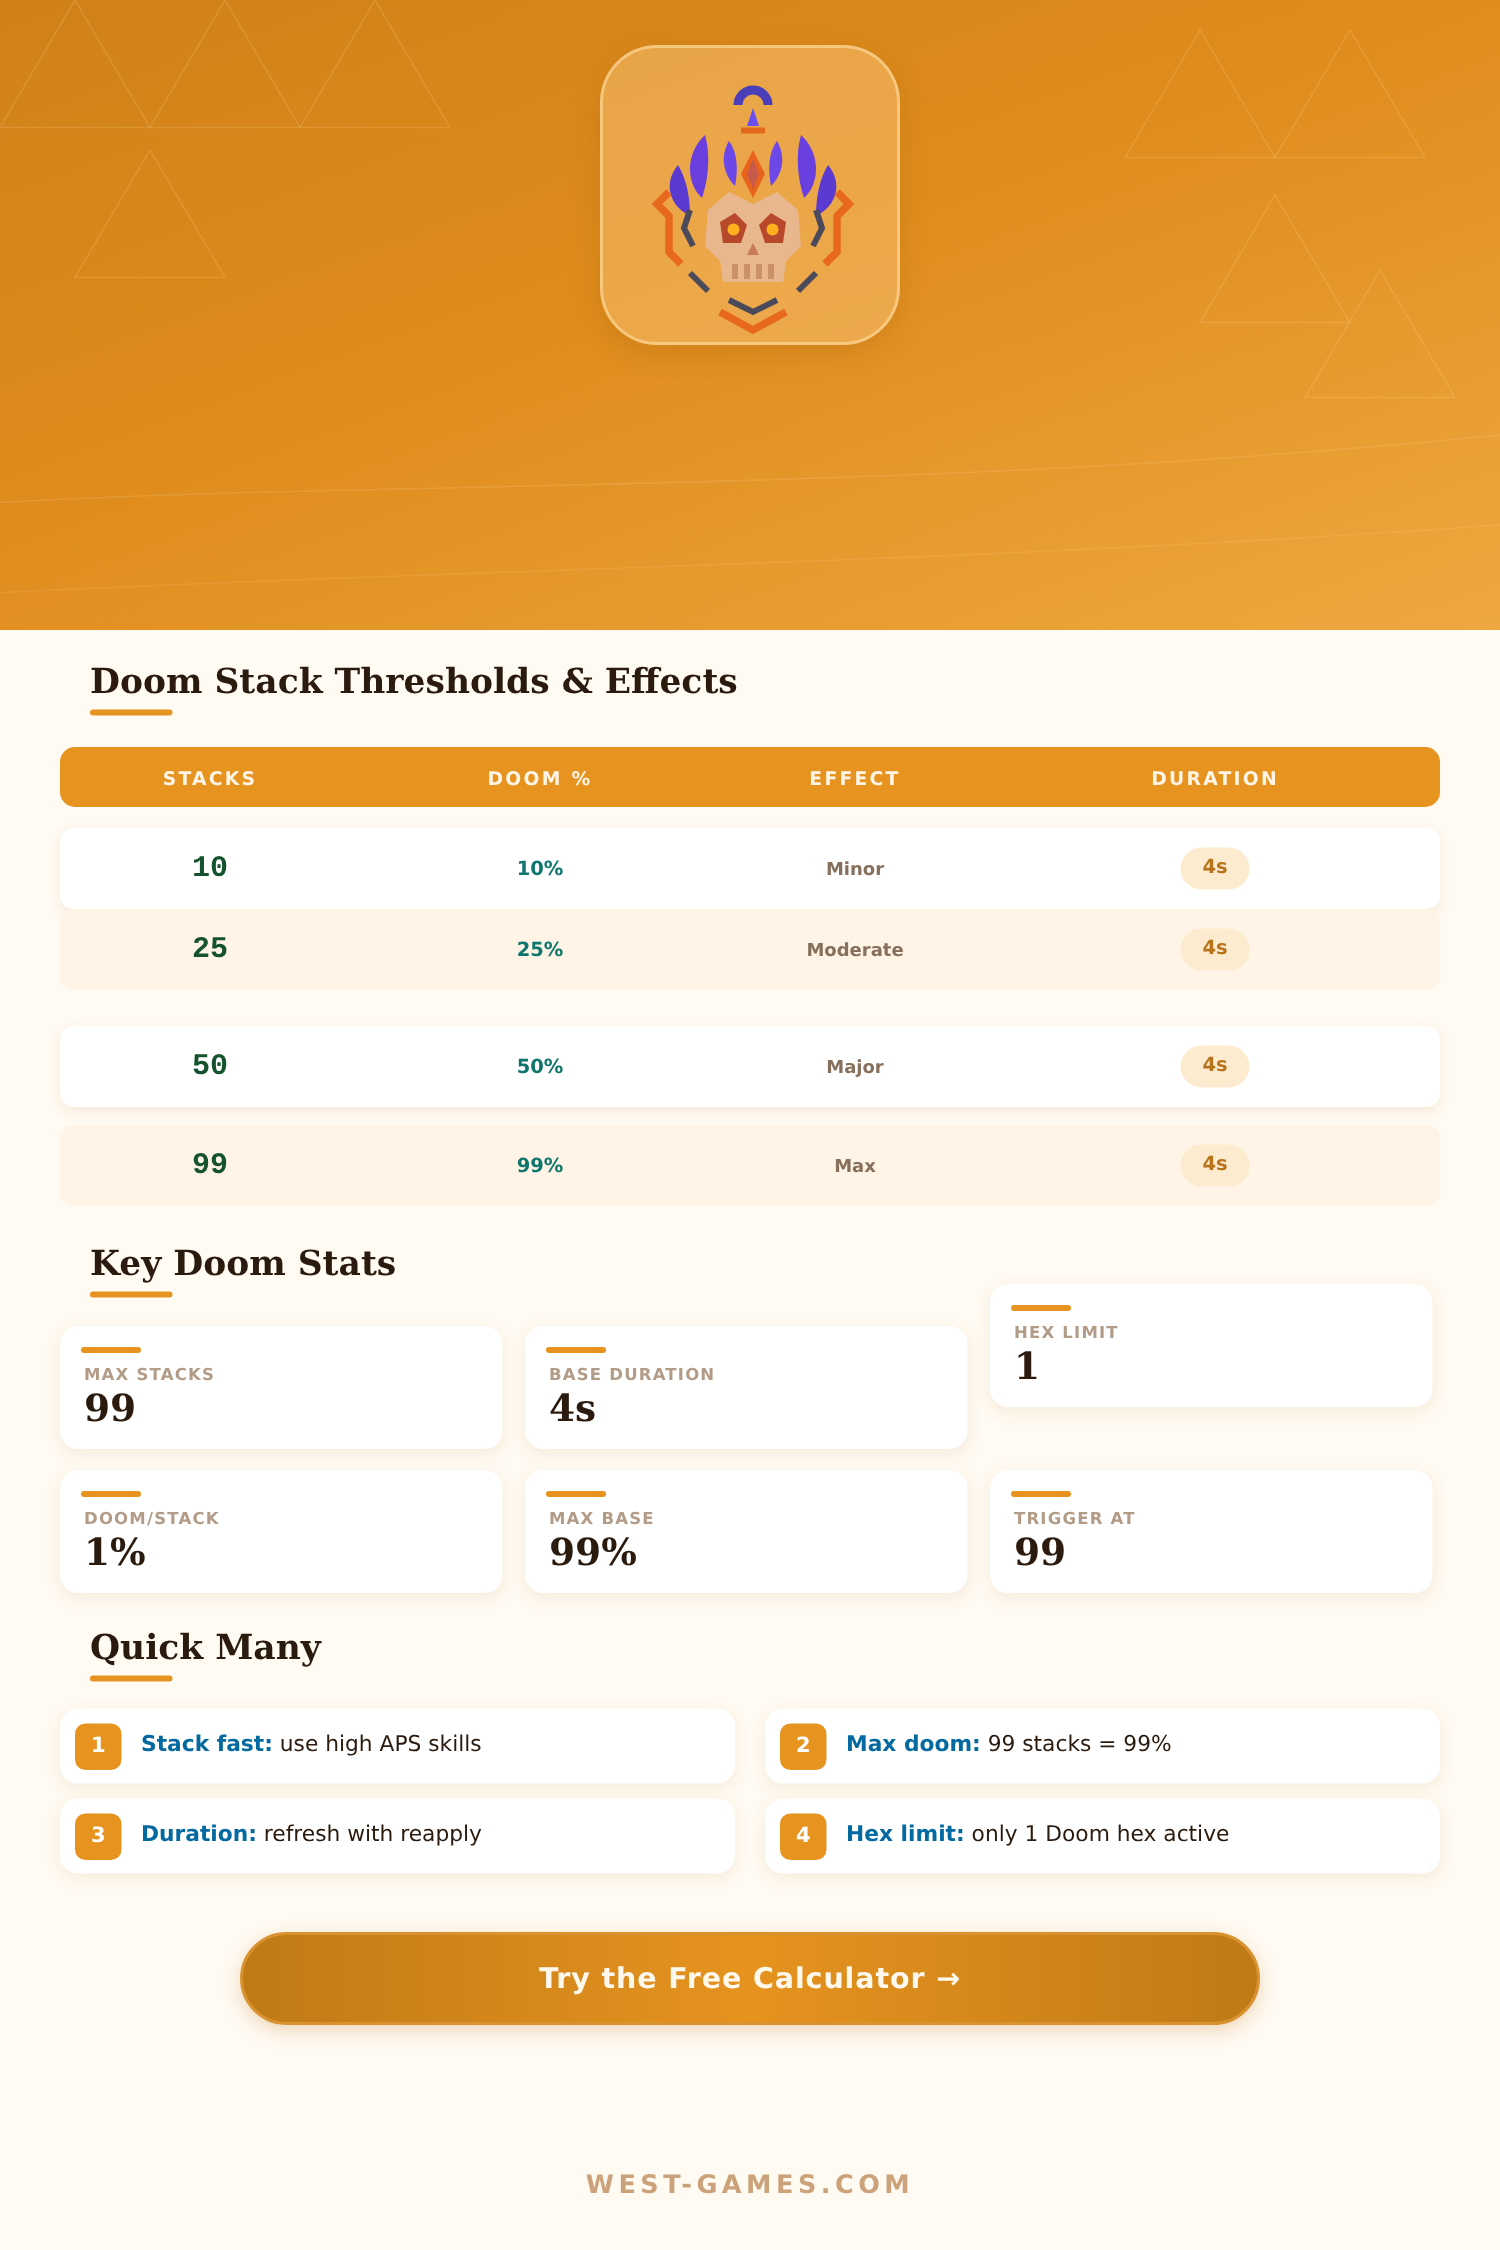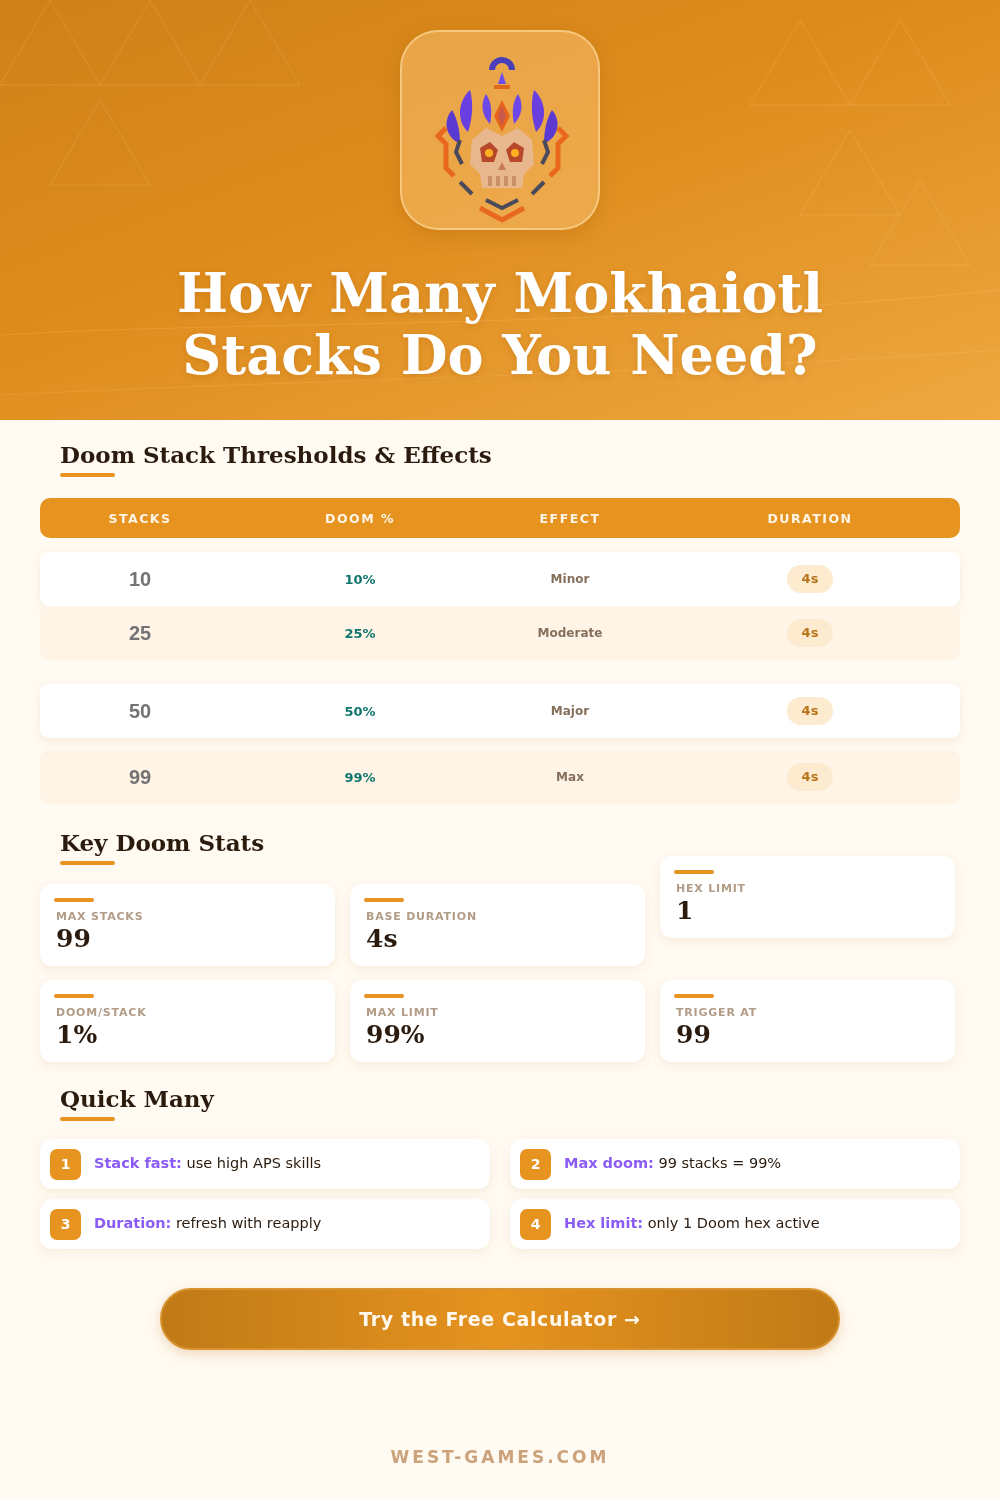--- a/index.html
+++ b/index.html
@@ -57,21 +57,21 @@
     letter-spacing: 1.5px; color: #fff5e6;
   }
   .c1 { width: 200px; } .c2 { width: 240px; } .c3 { width: 180px; } .c4 { width: 300px; }
   .table-row {
     position: absolute; left: 40px; width: 920px; height: 54px;
     border-radius: 9px; display: flex; align-items: center;
   }
   .table-row.white { background: #ffffff; box-shadow: 0 3px 8px rgba(180, 130, 60, 0.12); }
   .table-row.tint { background: #fff4e6; }
   .td { text-align: center; }
-  .td.stack { font-family: Liberation Sans, sans-serif; font-weight: bold; font-size: 20px; color: #737373; }
+  .td.stack { font-family: Liberation Mono, monospace; font-weight: bold; font-size: 20px; color: #14532d; }
   .td.pct { font-weight: bold; font-size: 13px; color: #0f766e; }
   .td.effect { font-weight: bold; font-size: 12px; color: #86705c; }
   .pill {
     display: inline-block; width: 46px; height: 28px; line-height: 28px;
     border-radius: 14px; background: #fdebd0;
     font-size: 13px; font-weight: bold; color: #b8741a;
   }
 
   
   .stat-card {
@@ -94,21 +94,21 @@
     position: absolute; width: 450px; height: 50px;
     background: #ffffff; border-radius: 12px;
     box-shadow: 0 3px 10px rgba(180, 130, 60, 0.12);
   }
   .tip-num {
     position: absolute; left: 10px; top: 10px; width: 31px; height: 31px;
     border-radius: 7px; background: #e69320; color: #fff;
     font-size: 14px; font-weight: bold; text-align: center; line-height: 31px;
   }
   .tip-text { position: absolute; left: 54px; top: 16px; font-size: 14.5px; color: #2b1b0e; white-space: nowrap; }
-  .tip-key { font-weight: bold; color: #8b5cf6; }
+  .tip-key { font-weight: bold; color: #0369a1; }
 
   
   .cta {
     position: absolute; left: 160px; top: 1288px; width: 680px; height: 62px;
     border-radius: 31px;
     background: linear-gradient(90deg, #bf7a16 0%, #e6931f 50%, #bf7a16 100%);
     border: 2px solid #d99230;
     box-shadow: 0 4px 12px rgba(190, 120, 20, 0.25);
     color: #fff8ec; font-size: 19px; font-weight: bold; letter-spacing: 0.6px;
     text-align: center; line-height: 58px; cursor: pointer;
@@ -169,24 +169,20 @@
       <circle cx="87" cy="121" r="4" fill="#ffb020"></circle>
       <circle cx="113" cy="121" r="4" fill="#ffb020"></circle>
       <polygon points="100,130 104,138 96,138" fill="#c97a5a"></polygon>
       <rect x="86" y="144" width="4" height="10" fill="#c9906a"></rect>
       <rect x="94" y="144" width="4" height="10" fill="#c9906a"></rect>
       <rect x="102" y="144" width="4" height="10" fill="#c9906a"></rect>
       <rect x="110" y="144" width="4" height="10" fill="#c9906a"></rect>
     </svg>
   </div>
 
-  <h1 class="hero-title">
-    <span>How Many Mokhaiotl</span>
-    <span>Stacks Do You Need?</span>
-  </h1>
 </header>
 
 <h2 class="section-title" style="top:441px;">Doom Stack Thresholds &amp; Effects</h2>
 <div class="section-underline" style="top:473px;"></div>
 
 <div class="table-head">
   <div class="th c1">STACKS</div>
   <div class="th c2">DOOM %</div>
   <div class="th c3">EFFECT</div>
   <div class="th c4">DURATION</div>
@@ -235,21 +231,21 @@
   <div class="stat-label">HEX LIMIT</div>
   <div class="stat-value">1</div>
 </div>
 <div class="stat-card" style="left:40px; top:980px;">
   <div class="stat-bar"></div>
   <div class="stat-label">DOOM/STACK</div>
   <div class="stat-value">1%</div>
 </div>
 <div class="stat-card" style="left:350px; top:980px;">
   <div class="stat-bar"></div>
-  <div class="stat-label">MAX LIMIT</div>
+  <div class="stat-label">MAX BASE</div>
   <div class="stat-value">99%</div>
 </div>
 <div class="stat-card" style="left:660px; top:980px;">
   <div class="stat-bar"></div>
   <div class="stat-label">TRIGGER AT</div>
   <div class="stat-value">99</div>
 </div>
 
 <h2 class="section-title" style="top:1085px;">Quick Many</h2>
 <div class="section-underline" style="top:1117px;"></div>

